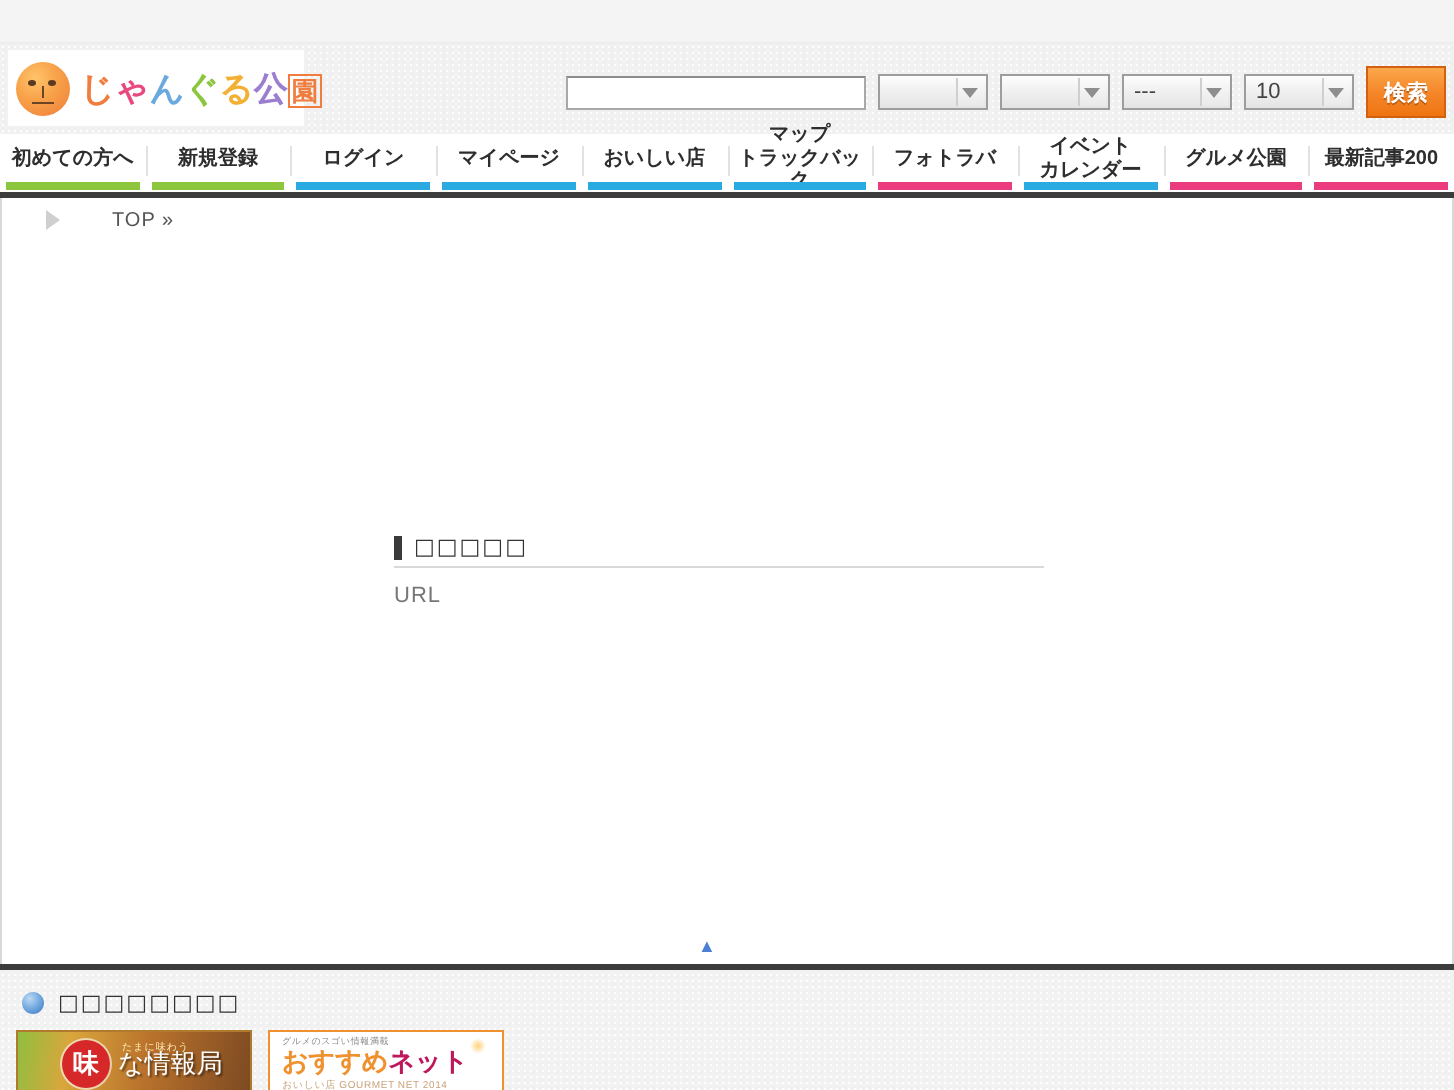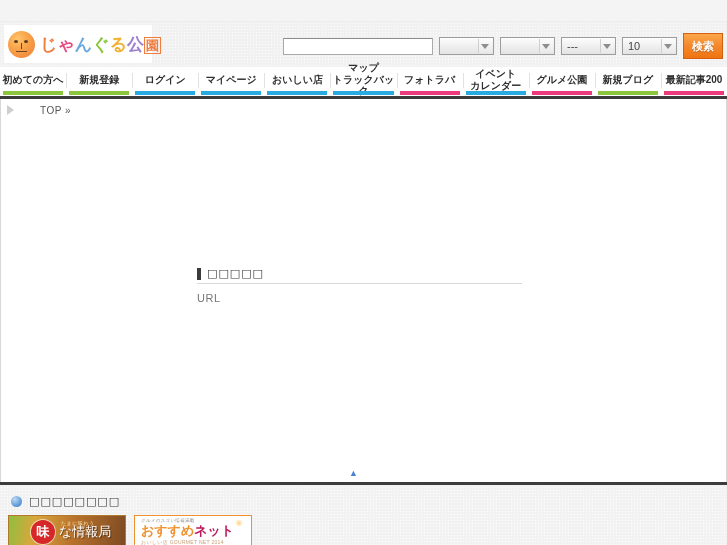--- a/index.html
+++ b/index.html
@@ -203,21 +203,21 @@
     border-left: 1px solid #d8d8d8;
     border-right: 1px solid #d8d8d8;
     height: 383px;
     position: relative;
     margin: 0;
   }
   #breadcrumb {
     display: flex;
     align-items: center;
     height: 22px;
-    padding-left: 6px;
+    padding-left: 22px;
     font-size: 10px;
     color: #555;
   }
   #bc-arrow {
     width: 0; height: 0;
     border-top: 5px solid transparent;
     border-bottom: 5px solid transparent;
     border-left: 7px solid #cfcfcf;
     margin-right: 26px;
   }
@@ -424,21 +424,20 @@
     <div class="nav-item"><span>新規登録</span><span class="bar" style="background: rgb(140, 198, 63);"></span></div>
     <div class="nav-item"><span>ログイン</span><span class="bar" style="background: rgb(41, 171, 226);"></span></div>
     <div class="nav-item"><span>マイページ</span><span class="bar" style="background: rgb(41, 171, 226);"></span></div>
     <div class="nav-item"><span>おいしい店</span><span class="bar" style="background: rgb(41, 171, 226);"></span></div>
     <div class="nav-item"><span>マップ
 トラックバック</span><span class="bar" style="background: rgb(41, 171, 226);"></span></div>
     <div class="nav-item"><span>フォトラバ</span><span class="bar" style="background: rgb(236, 58, 127);"></span></div>
     <div class="nav-item"><span>イベント
 カレンダー</span><span class="bar" style="background: rgb(41, 171, 226);"></span></div>
     <div class="nav-item"><span>グルメ公園</span><span class="bar" style="background: rgb(236, 58, 127);"></span></div>
-    <div class="nav-item"><span>新規ブログ</span><span class="bar" style="background: rgb(140, 198, 63);"></span></div>
     <div class="nav-item"><span>最新記事200</span><span class="bar" style="background: rgb(236, 58, 127);"></span></div>
   </nav>
 
 <div id="content-wrap">
 
   <div id="breadcrumb">
     <span id="bc-arrow"></span>
     <span id="bc-text">TOP »</span>
   </div>
 

